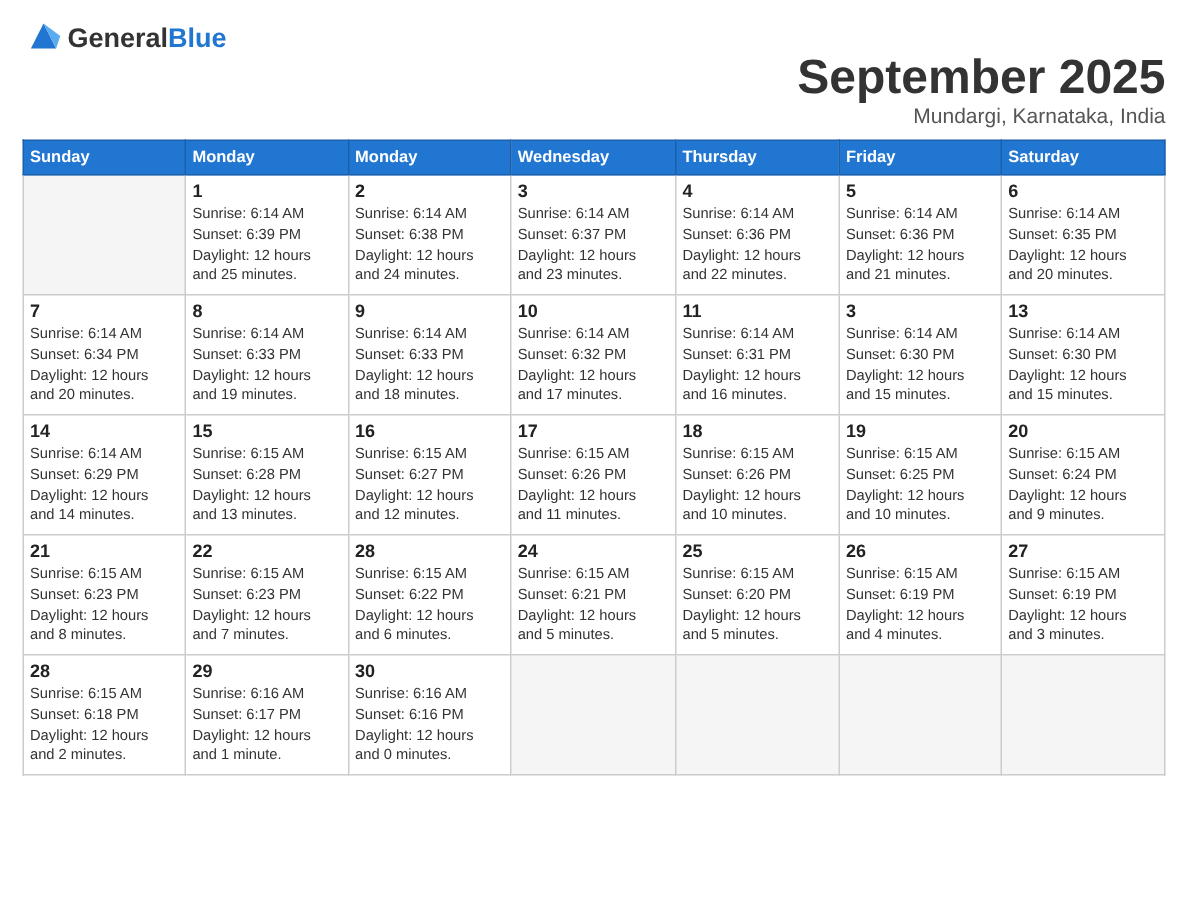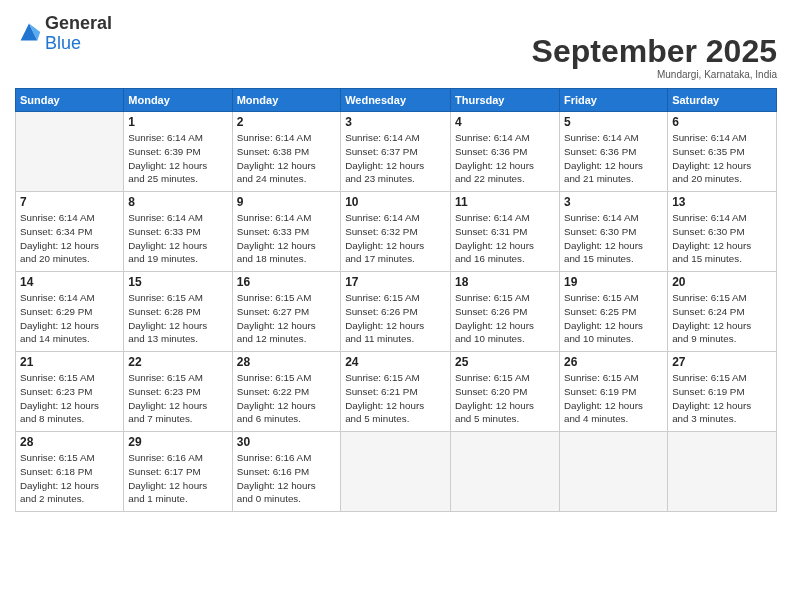--- a/index.html
+++ b/index.html
@@ -21,51 +21,51 @@
       justify-content: space-between;
       margin-bottom: 8px;
     }
     .logo {
       display: flex;
       align-items: center;
       margin-top: 4px;
     }
     .logo-text {
       display: flex;
-      flex-direction: column;
+      flex-direction: row;
       line-height: 1.1;
     }
     .logo-general {
       font-size: 18px;
       font-weight: bold;
       color: #333;
     }
     .logo-blue {
       font-size: 18px;
-      font-weight: normal;
+      font-weight: bold;
       color: #2176d2;
     }
     .logo-icon {
       width: 28px;
       height: 28px;
       margin-right: 2px;
       margin-top: -4px;
     }
     .title-block {
       text-align: right;
     }
     .month-title {
       font-size: 32px;
       font-weight: bold;
       color: #333;
       line-height: 1.1;
       margin-top: 24px;
     }
     .location {
-      font-size: 10px;
+      font-size: 14px;
       color: #555;
       text-align: right;
     }
     .calendar {
       width: 100%;
       border-collapse: collapse;
       font-size: 10.5px;
     }
     .calendar th {
       background: #2176d2;

